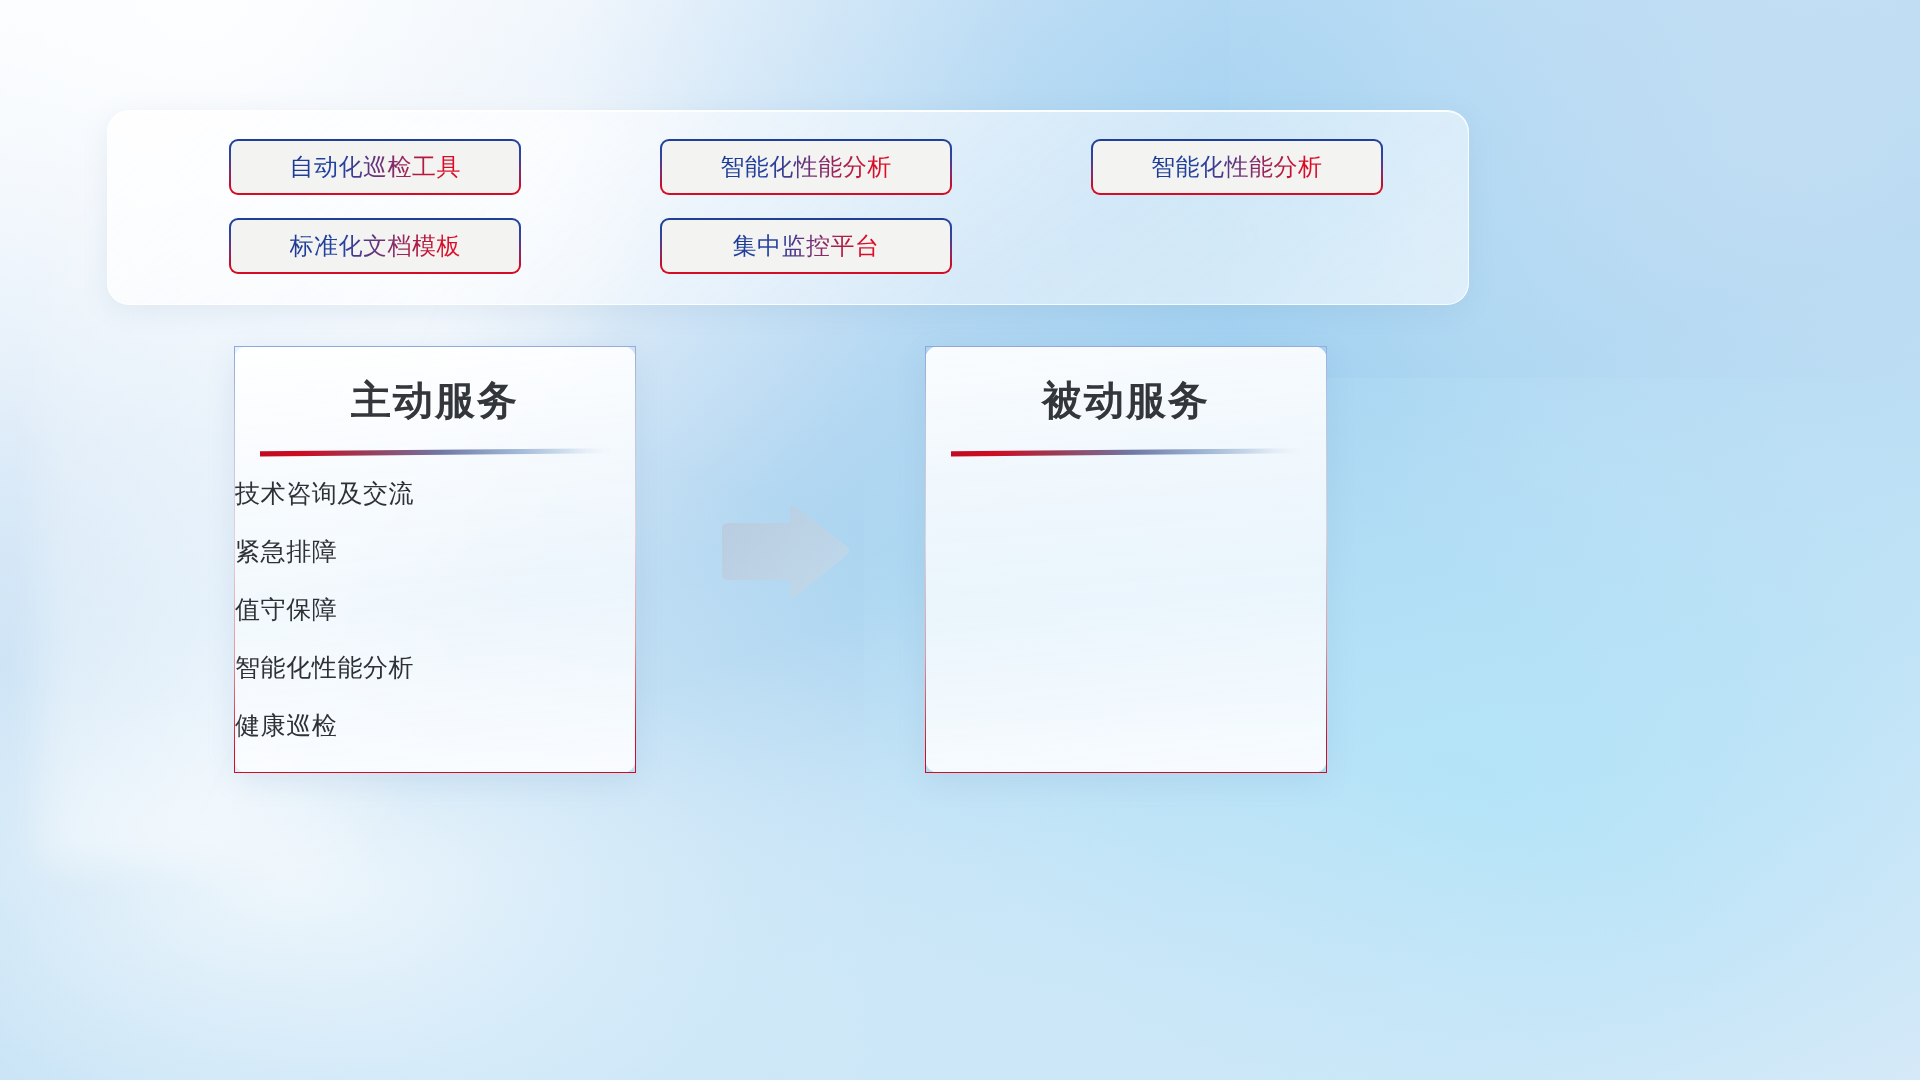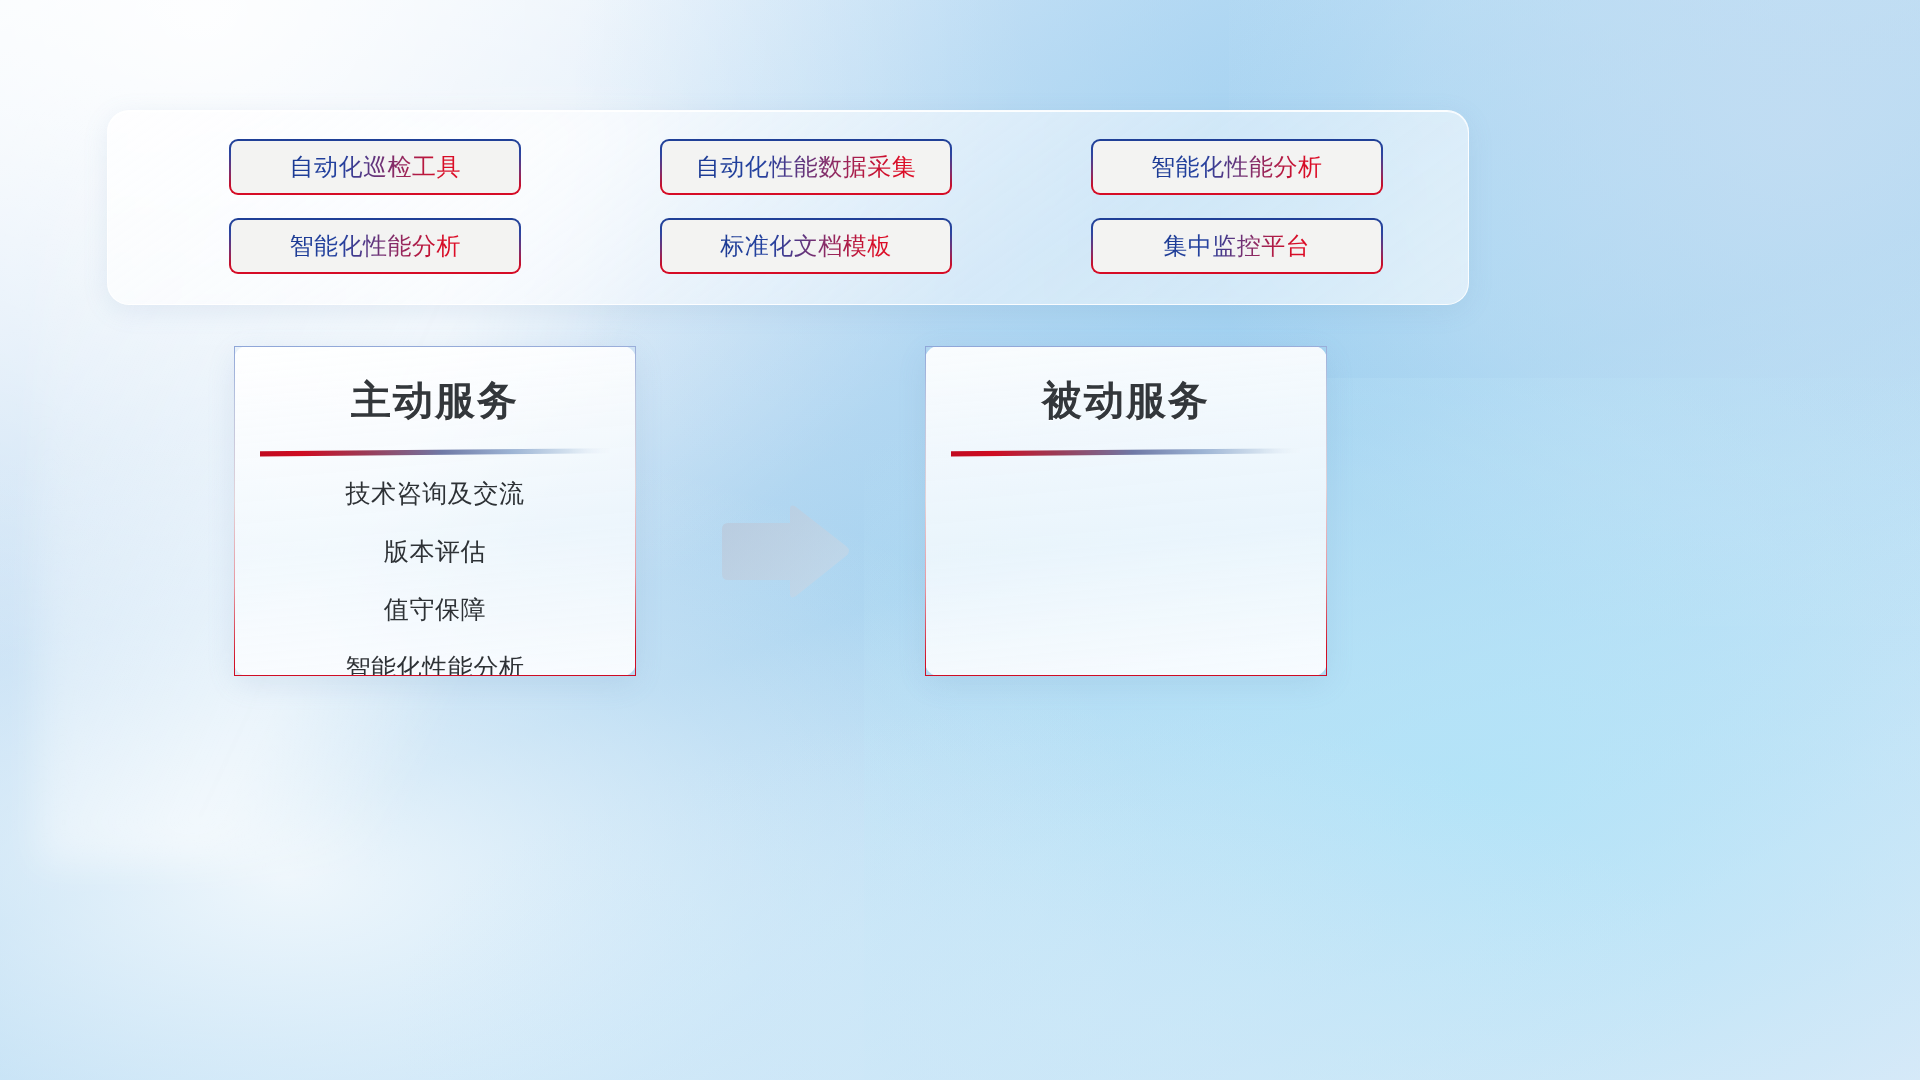--- a/index.html
+++ b/index.html
@@ -77,42 +77,42 @@
   .tag-label{
     font-size:24px;line-height:1;letter-spacing:.5px;
     font-weight:400;
     background:linear-gradient(100deg,#1b3a93 0%,#2442a0 30%,#8c2a64 62%,#d60c26 88%,#e00d28 100%);
     -webkit-background-clip:text;background-clip:text;
     color:transparent;-webkit-text-fill-color:transparent;
     white-space:nowrap;
   }
   
   .card{
-    position:absolute;top:346px;width:402px;height:330px;
+    position:absolute;top:346px;width:402px;height:427px;
     border-radius:14px;z-index:3;box-sizing:border-box;
     background:linear-gradient(175deg,rgba(255,255,255,.93) 0%,rgba(250,252,254,.88) 28%,rgba(243,249,253,.86) 58%,rgba(252,253,255,.93) 100%);
     border:1.5px solid transparent;
     border-image:linear-gradient(178deg,#8fa6d8 0%,#b9c3de 16%,#e4d3d8 45%,#e8969f 70%,#d11026 92%,#cf0b24 100%) 1;
     box-shadow:0 8px 28px rgba(110,150,190,.16);
     overflow:hidden;
   }
   #card-left{left:234px;}
   #card-right{left:925px;padding-left:28px;}
   .card-inner{position:absolute;inset:0;display:flex;flex-direction:column;align-items:center;}
   .card-title{
     margin-top:26px;
     font-size:40px;font-weight:700;letter-spacing:2px;
     color:#33373b;
     text-shadow:0 1px 1px rgba(255,255,255,.9);
   }
   .divider{
     margin-top:20px;width:350px;height:9px;position:relative;
   }
   .divider svg{display:block;}
-  .list{margin-top:24px;width:100%;display:flex;flex-direction:column;align-items:center;}
+  .list{margin-top:24px;width:100%;display:flex;flex-direction:column;}
   .list-item{
     font-size:25px;color:#2e3236;letter-spacing:.6px;
     margin:0 0 33px 0;line-height:1;white-space:nowrap;
   }
   .list-item:last-child{margin-bottom:2px;}
   
   #arrow{
     position:absolute;left:716px;top:503px;width:136px;height:100px;z-index:2;
   }
 </style>
@@ -130,23 +130,20 @@
   <div class="bgl bg-streak"></div>
 </div>
 
 <div id="panel">
   <div class="tag-grid">
 
     <div class="tag">
       <span class="tag-label">自动化巡检工具</span>
     </div>
 
-    <div class="tag">
-      <span class="tag-label">自动化性能数据采集</span>
-    </div>
 
     <div class="tag">
       <span class="tag-label">智能化性能分析</span>
     </div>
 
     <div class="tag">
       <span class="tag-label">智能化性能分析</span>
     </div>
 
     <div class="tag">
@@ -176,21 +173,21 @@
             <stop offset="88%" stop-color="#d2e0ee"></stop>
             <stop offset="100%" stop-color="#eef4fa" stop-opacity="0.15"></stop>
           </linearGradient>
         </defs>
         <path d="M0 3.2 L350 0.2 L350 5.2 L0 8.6 Z" fill="url(#divL)"></path>
       </svg>
     </div>
 
     <div class="list">
       <div class="list-item">技术咨询及交流</div>
-      <div class="list-item">版本评估</div>
+      <div class="list-item">紧急排障</div>
       <div class="list-item">值守保障</div>
       <div class="list-item">智能化性能分析</div>
       <div class="list-item">健康巡检</div>
     </div>
   </div>
 </div>
 
 <div id="arrow">
   <svg width="136" height="100" viewBox="0 0 136 100" xmlns="http://www.w3.org/2000/svg">
     <defs>

